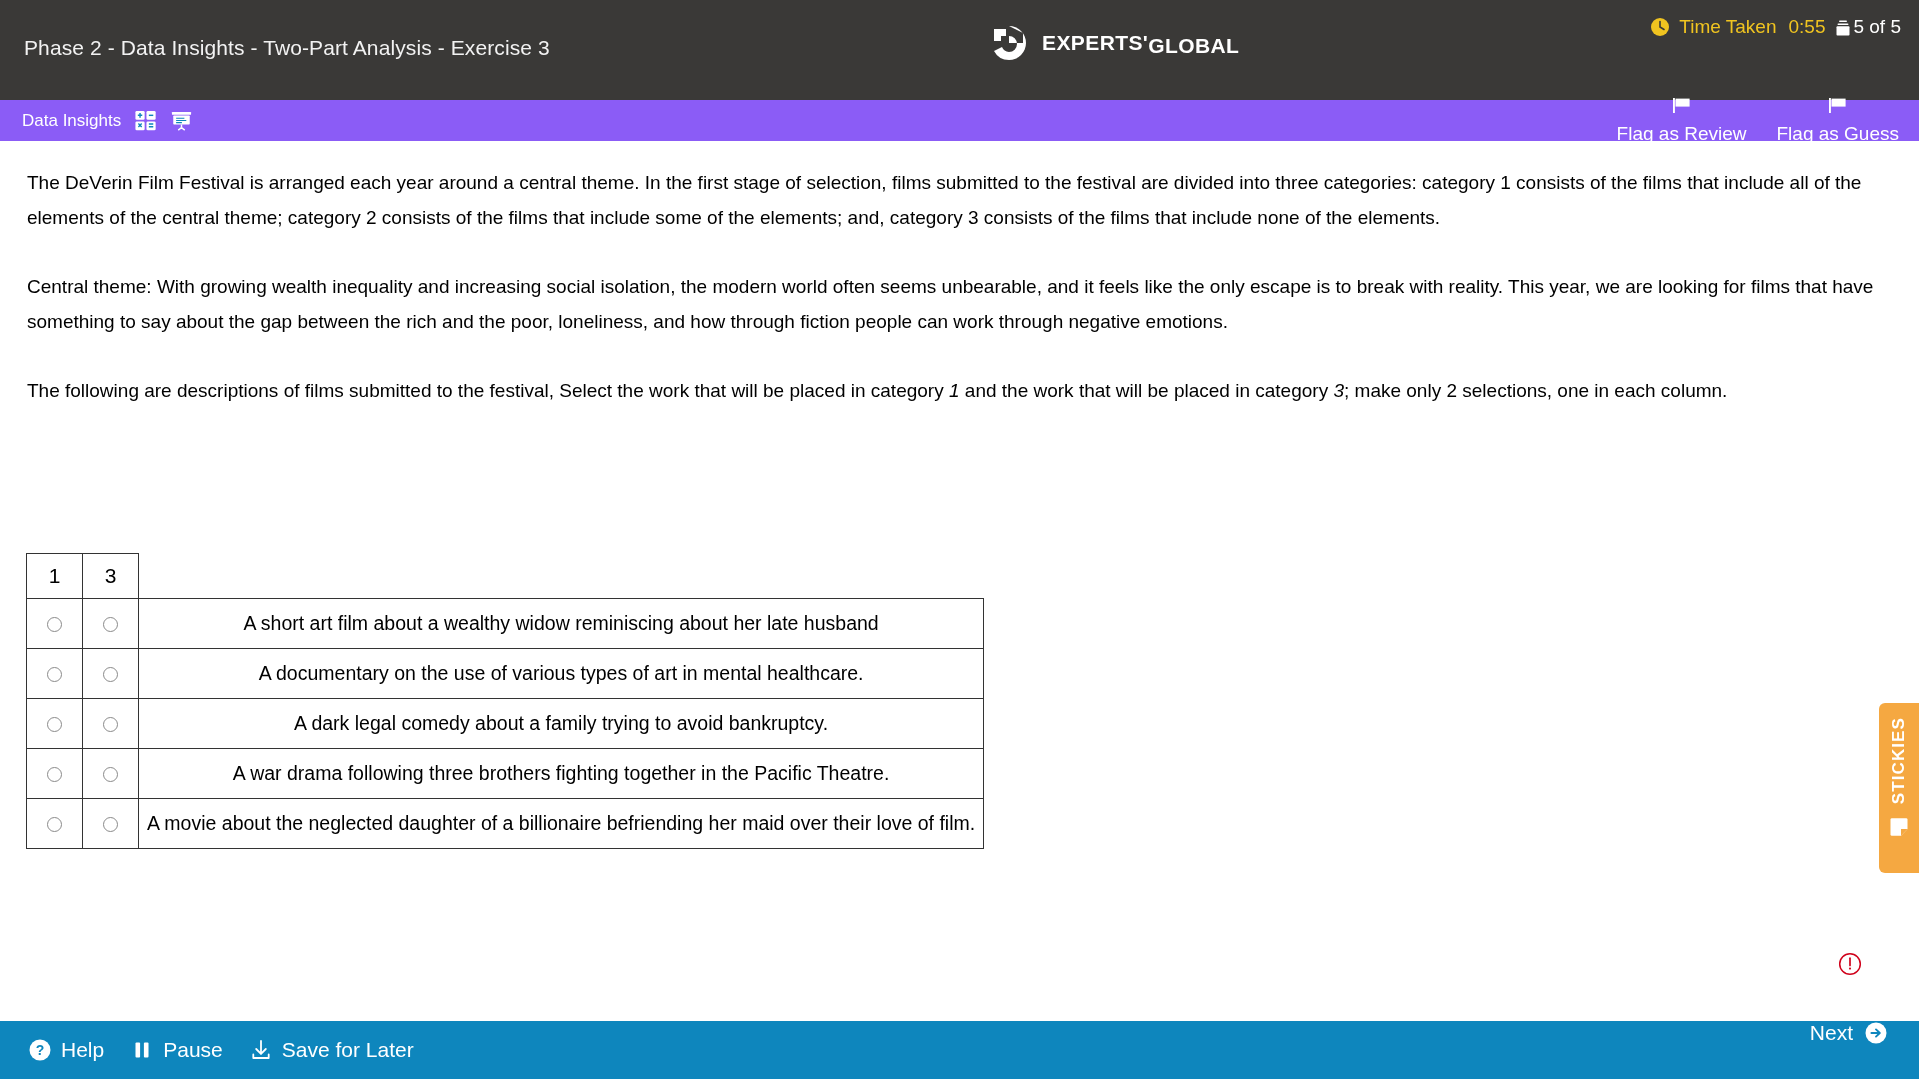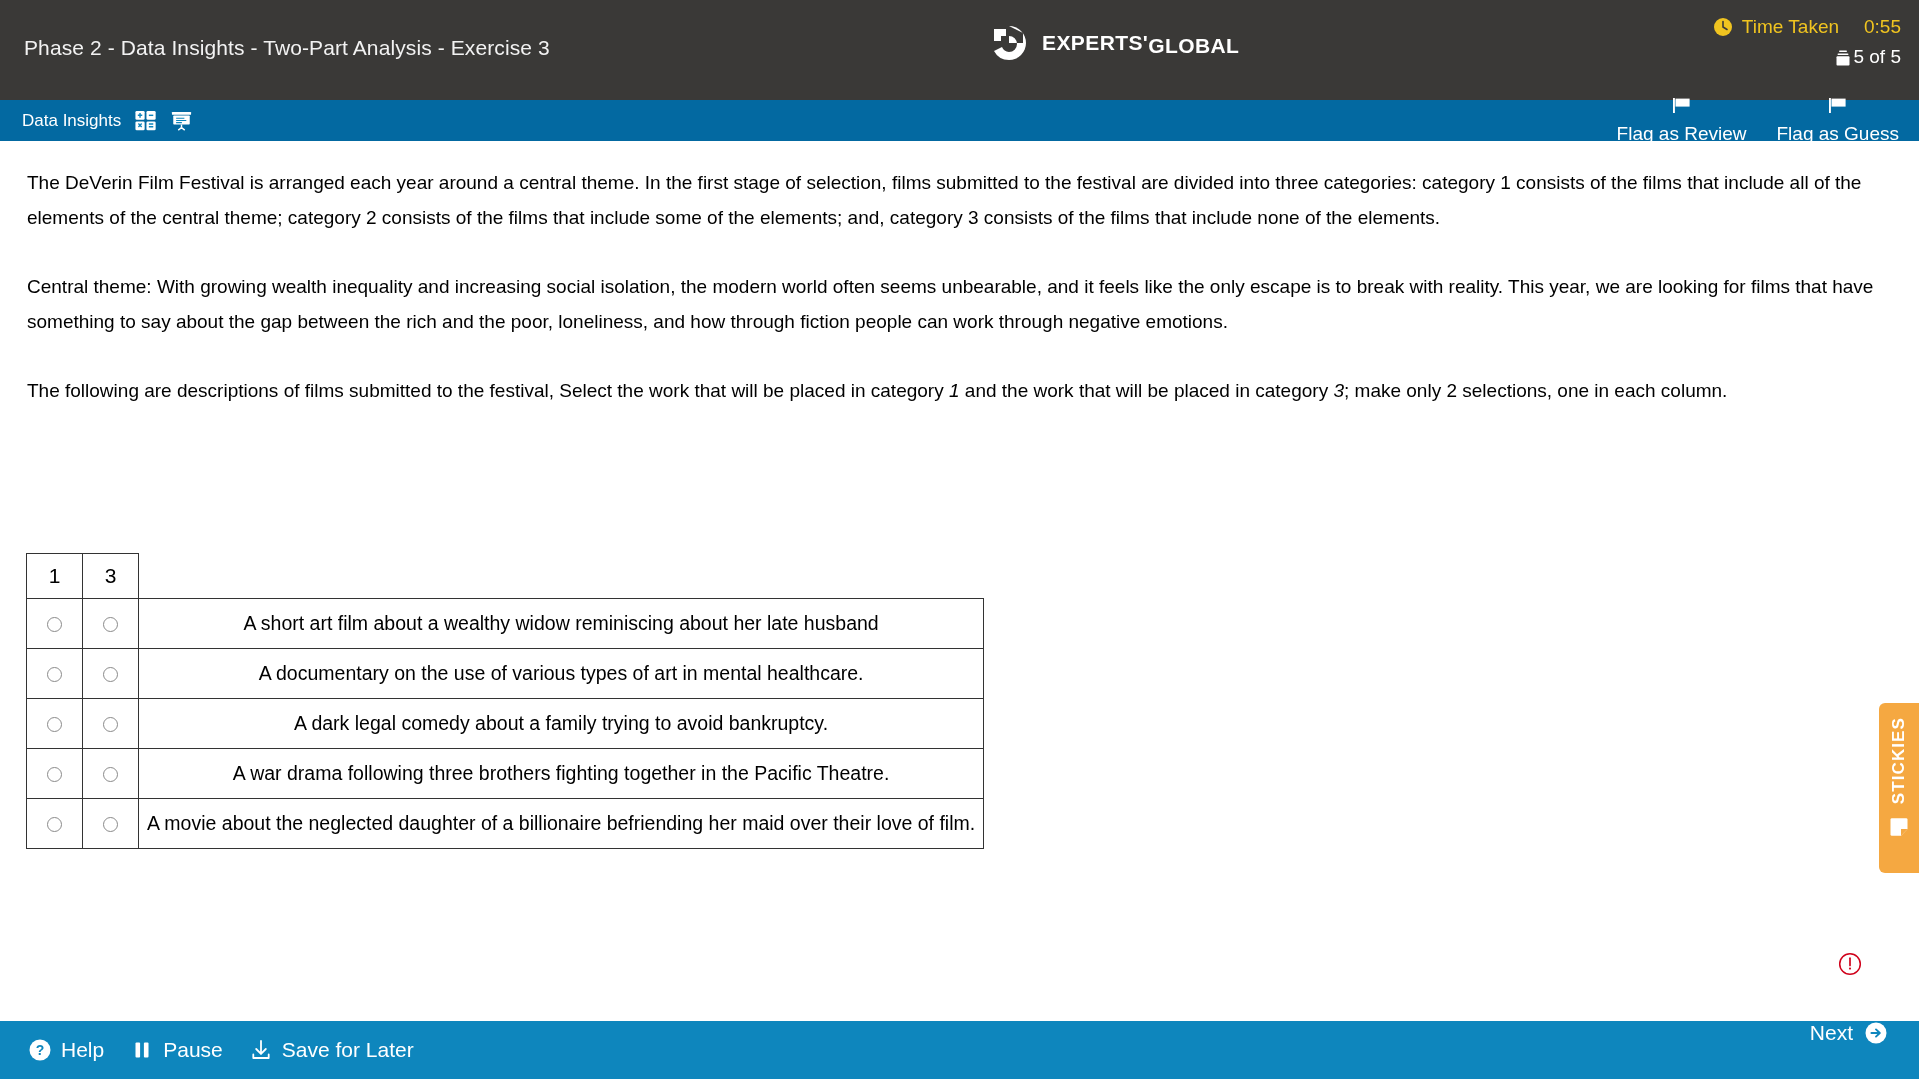--- a/index.html
+++ b/index.html
@@ -31,34 +31,34 @@
   .logo-mark { width: 42px; height: 42px; flex: none; }
   .logo-words { display: flex; flex-direction: row; line-height: 1.0; }
   .logo-words .l1, .logo-words .l2 {
     color: #ffffff; font-weight: 700; font-size: 21px; letter-spacing: .4px;
   }
   .logo-words .l2 { margin-top: 3px; }
 
   
   .timer-block {
     position: absolute; right: 18px; top: 16px;
-    display: flex; flex-direction: column; align-items: flex-end; gap: 8px;
+    display: flex; flex-direction: row; align-items: flex-end; gap: 8px;
   }
   .timer-row { display: flex; align-items: center; gap: 9px; }
   .timer-label { color: #f0c420; font-size: 19px; }
-  .timer-value { color: #f0c420; font-size: 19px; margin-left: 16px; }
+  .timer-value { color: #f0c420; font-size: 19px; margin-left: 3px; }
   .clock-icon { width: 20px; height: 20px; flex: none; }
   .count-row { display: flex; align-items: flex-end; }
   .count-value { color: #ffffff; font-size: 19px; }
   .stack-icon { width: 20px; height: 20px; flex: none; }
 
   
   .subbar {
     position: absolute; left: 0; top: 100px; width: 1919px; height: 41px;
-    background: #0369a1;
+    background: #8b5cf6;
     display: flex; align-items: center;
   }
   .subbar-left { display: flex; align-items: center; gap: 13px; margin-left: 22px; }
   .subbar-title { color: #ffffff; font-size: 17px; }
   .tool-icon { width: 23px; height: 23px; cursor: pointer; }
   .subbar-right {
     position: absolute; right: 20px; top: 0; height: 41px;
     display: flex; align-items: center; gap: 30px;
   }
   .flag-btn { display: flex; align-items: center; gap: 9px; cursor: pointer; flex-direction: column; }

